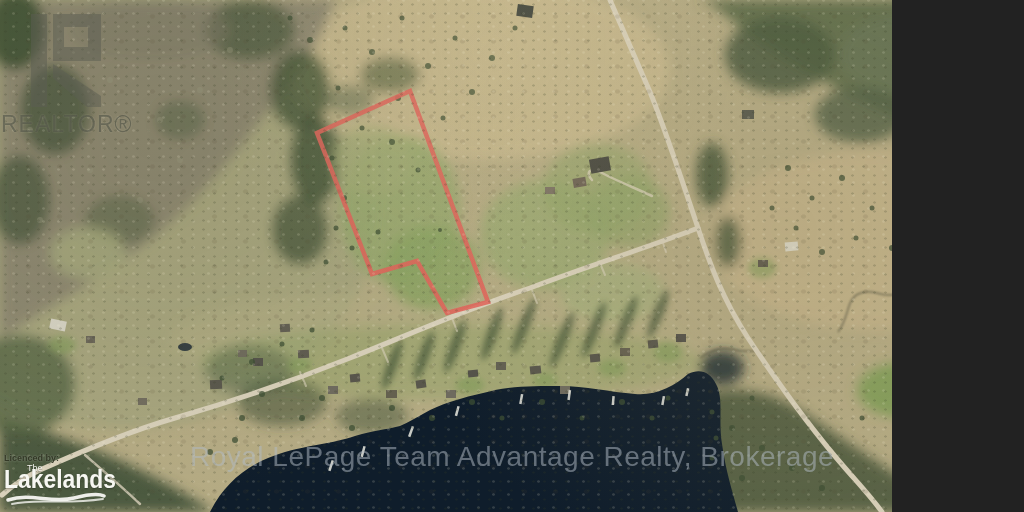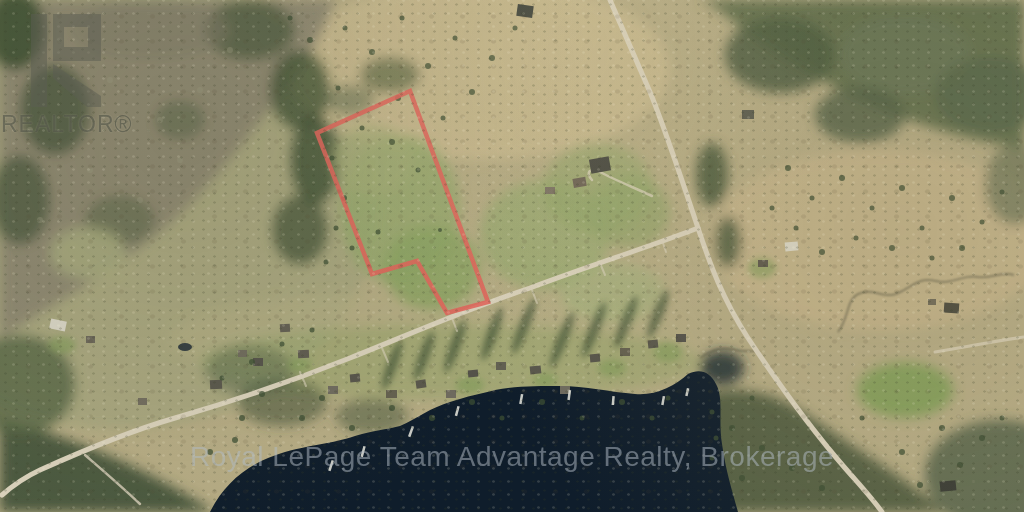--- a/index.html
+++ b/index.html
@@ -1,17 +1,17 @@
 <!DOCTYPE html>
 <html><head>
 <meta charset="utf-8">
 <style>
   html,body{margin:0;padding:0;background:#222;}
   .stage{
-    position:relative;width:1024px;height:512px;overflow:hidden;
+    position:relative;width:892px;height:512px;overflow:hidden;
     font-family:"Liberation Sans","DejaVu Sans",sans-serif;
   }
   .scene{position:absolute;inset:0;display:block;}
   .texture{
     position:absolute;inset:0;pointer-events:none;
     background-image:
       radial-gradient(rgba(55,62,38,.20) 1px, transparent 1.7px),
       radial-gradient(rgba(248,243,218,.15) 1px, transparent 1.8px),
       radial-gradient(rgba(80,70,45,.12) 2px, transparent 3.2px),
       radial-gradient(circle at 18% 25%, rgba(105,100,70,.15), transparent 45%),
@@ -318,14 +318,23 @@
         <rect x="0" y="0" width="16" height="93"></rect>
         <path fill-rule="evenodd" d="M22,0 H70 V47 H22 Z M33,13 H57 V33 H33 Z"></path>
         <path d="M22,50 V64 L56,93 H70 V82 Z"></path>
       </g>
     </svg>
     <div class="r-text">REALTOR®</div>
   </div>
 
   <div class="brokerage">Royal LePage Team Advantage Realty, Brokerage</div>
 
+  <div class="lakelands">
+    <div class="lk-lic">Licenced by:</div>
+    <div class="lk-the">The</div>
+    <div class="lk-name">Lakelands</div>
+    <svg class="lk-swoosh" width="100" height="16" viewBox="0 0 100 16" xmlns="http://www.w3.org/2000/svg">
+      <path d="M2,10 C25,2 45,14 68,8 C80,5 92,3 98,6" stroke="#f7f7f2" stroke-width="3.5" fill="none" stroke-linecap="round" opacity=".95"></path>
+      <path d="M6,14 C30,8 55,15 97,9" stroke="#f7f7f2" stroke-width="2" fill="none" stroke-linecap="round" opacity=".8"></path>
+    </svg>
+  </div>
 
 </div>
 
 </body></html>

